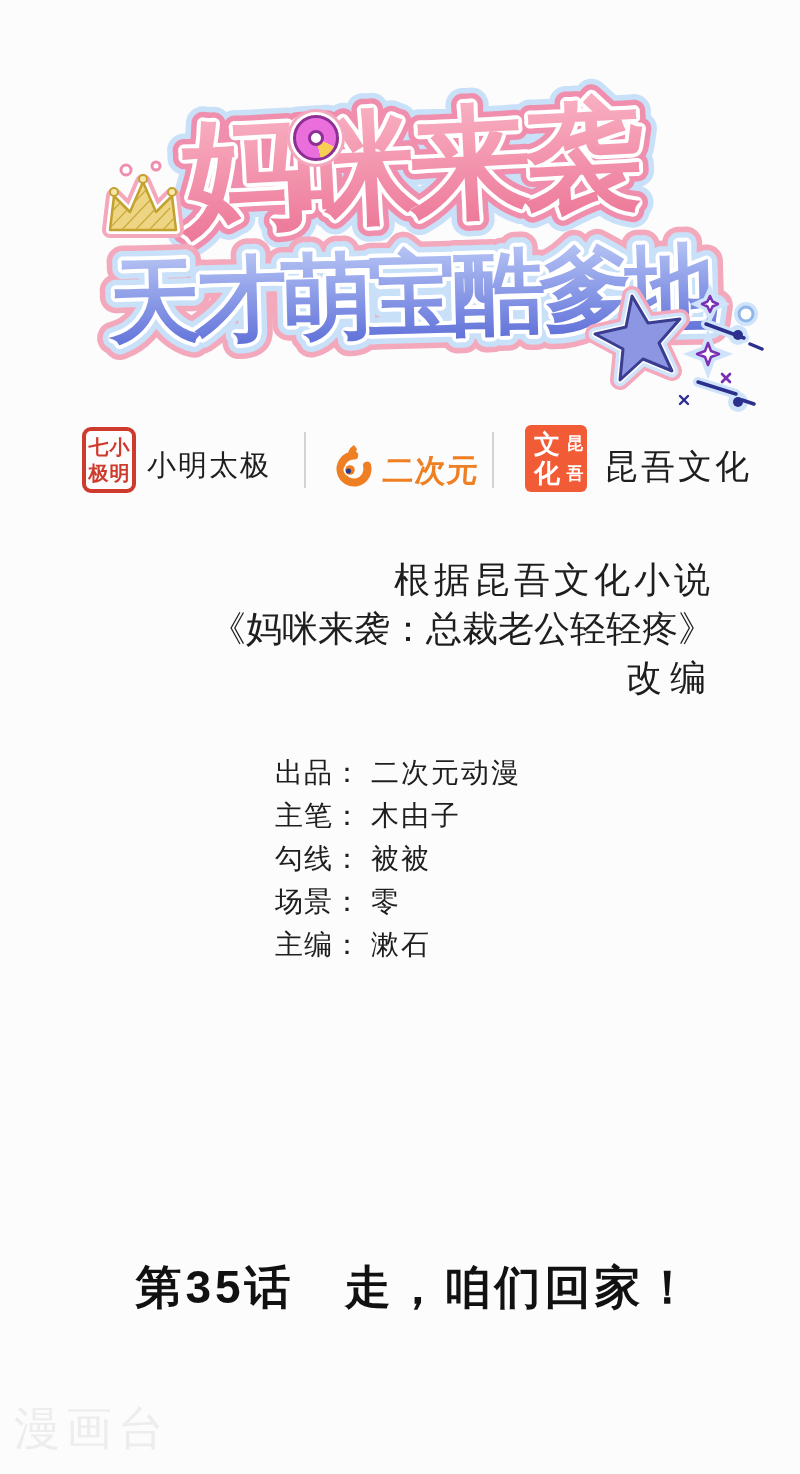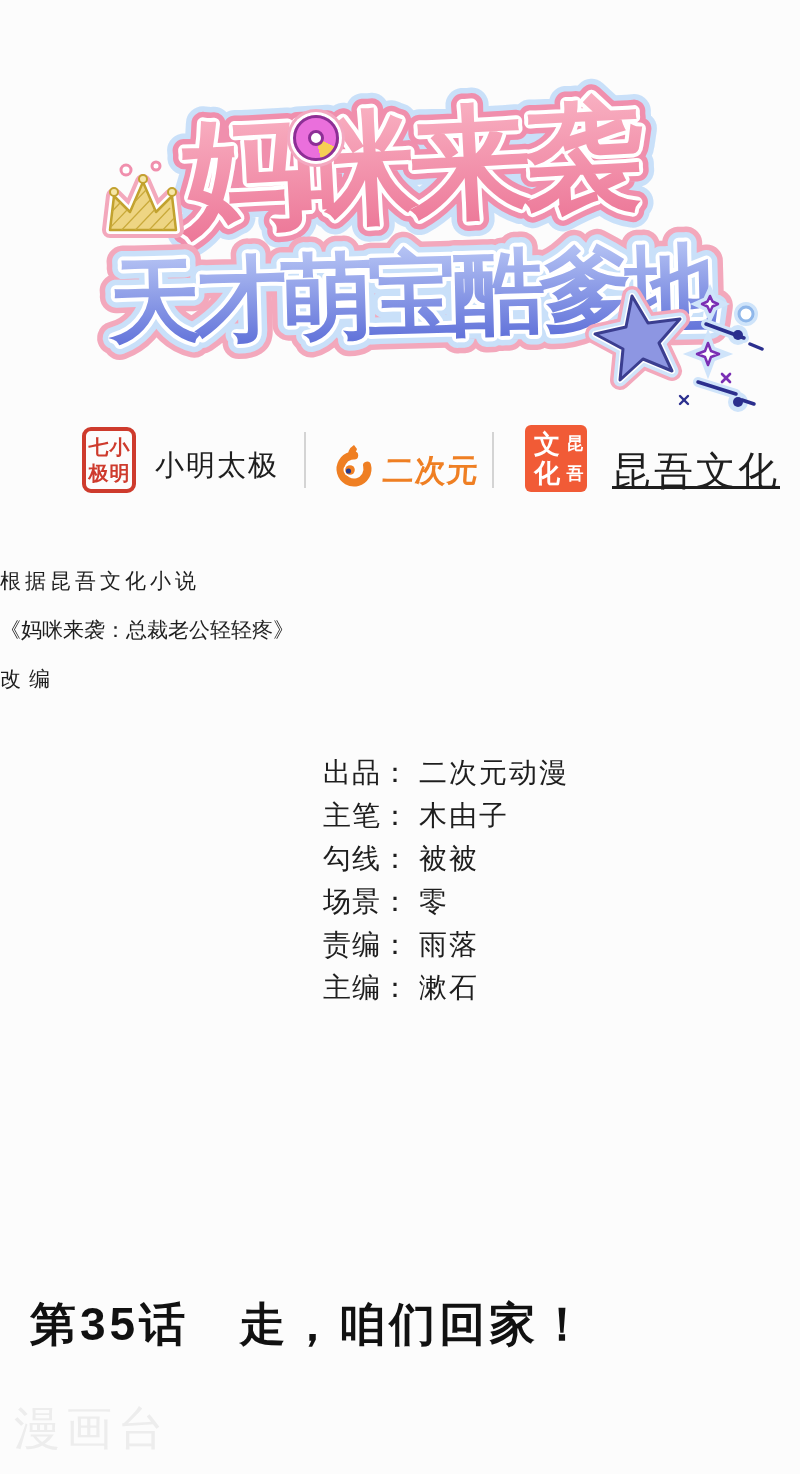--- a/index.html
+++ b/index.html
@@ -22,43 +22,43 @@
     background:conic-gradient(from 115deg, #f6cf54 0 52deg, #ea6fdc 52deg 360deg);
     box-shadow:0 0 0 3px #ffffff, 0 0 0 6px #f3a8c0; }
   .donut::after { content:""; position:absolute; left:12px; top:12px; width:10px; height:10px;
     background:#fff; border:3px solid #8d2f96; border-radius:50%; }
 
   
   .seal { left:82px; top:427px; width:54px; height:66px; border:4px solid #ce3b2d; border-radius:9px;
     display:grid; grid-template-columns:1fr 1fr; grid-template-rows:1fr 1fr; padding:3px 2px; }
   .seal span { display:flex; align-items:center; justify-content:center;
     color:#ce3b2d; font-size:20px; font-weight:700; line-height:1; }
-  .pub-name { color:#1e1e1e; font-size:29px; letter-spacing:2px; font-weight:500;margin-left:8px; }
+  .pub-name { color:#1e1e1e; font-size:29px; letter-spacing:2px; font-weight:500; }
   .vdiv { width:2px; height:56px; background:#d4d4d4; top:432px; }
   .ecy-name { color:#ef7f23; font-size:31px; font-weight:700; letter-spacing:1px; transform:skewX(-4deg); }
   .kunwu-badge { left:525px; top:425px; width:62px; height:67px; background:#f15b36; border-radius:6px;
     display:grid; grid-template-columns:36px 1fr; grid-template-rows:1fr 1fr; padding:4px 2px 4px 4px; }
   .kunwu-badge span { display:flex; align-items:center; justify-content:center; color:#fff; font-weight:700; line-height:1; }
   .kunwu-badge .big { font-size:26px; }
   .kunwu-badge .small { font-size:17px; }
 
   
-  .intro { left:0; top:556px; width:714px; text-align:left; color:#1e1e1e;
-    font-size:21px; line-height:49px; font-weight:500; }
+  .intro { left:0; top:556px; width:714px; text-align:right; color:#1e1e1e;
+    font-size:36px; line-height:49px; font-weight:500;font-family:Liberation Serif, serif; }
   .intro .l1 { letter-spacing:4px; }
   .intro .l2 { letter-spacing:0; }
   .intro .l3 { letter-spacing:8px; }
 
   .credits { left:275px; top:751px; }
   .credit-row { display:flex; height:43px; align-items:center; color:#1e1e1e;
     font-size:28px; font-weight:500; }
-  .credit-label { width:96px; letter-spacing:1px;margin-left:48px; }
+  .credit-label { width:96px; letter-spacing:1px; }
   .credit-value { letter-spacing:2px; }
 
-  .chapter { left:30px; top:1294px; width:770px; text-align:left; color:#111;
+  .chapter { left:30px; top:1257px; width:770px; text-align:center; color:#111;
     font-size:46px; font-weight:600; letter-spacing:4px; }
 
   .watermark { left:14px; top:1398px; color:#ededed; font-size:46px;
     letter-spacing:6px; font-weight:500; }
 </style>
 </head>
 <body>
 
 <div class="page">
 
@@ -170,21 +170,21 @@
   <div class="abs ecy-name" style="left:383px; top:450px;">二次元</div>
 
   <div class="abs vdiv" style="left:492px;"></div>
 
   <div class="abs kunwu-badge">
     <span class="big">文</span>
     <span class="small">昆</span>
     <span class="big">化</span>
     <span class="small">吾</span>
   </div>
-  <div class="abs pub-name" style="left:604px; top:444px; font-size:39px; letter-spacing:3px;text-decoration:underline;">昆吾文化</div>
+  <div class="abs pub-name" style="left:604px; top:444px; font-size:34px; letter-spacing:3px;">昆吾文化</div>
 
   <div class="abs intro">
     <div class="l1">根据昆吾文化小说</div>
     <div class="l2">《妈咪来袭：总裁老公轻轻疼》</div>
     <div class="l3">改编</div>
   </div>
 
   <div class="abs credits">
     <div class="credit-row">
       <span class="credit-label">出品：</span>
@@ -196,24 +196,20 @@
     </div>
     <div class="credit-row">
       <span class="credit-label">勾线：</span>
       <span class="credit-value">被被</span>
     </div>
     <div class="credit-row">
       <span class="credit-label">场景：</span>
       <span class="credit-value">零</span>
     </div>
     <div class="credit-row">
-      <span class="credit-label">责编：</span>
-      <span class="credit-value">雨落</span>
-    </div>
-    <div class="credit-row">
       <span class="credit-label">主编：</span>
       <span class="credit-value">漱石</span>
     </div>
   </div>
 
   <div class="abs chapter">第35话　走，咱们回家！</div>
 
   <div class="abs watermark">漫画台</div>
 
 </div>

